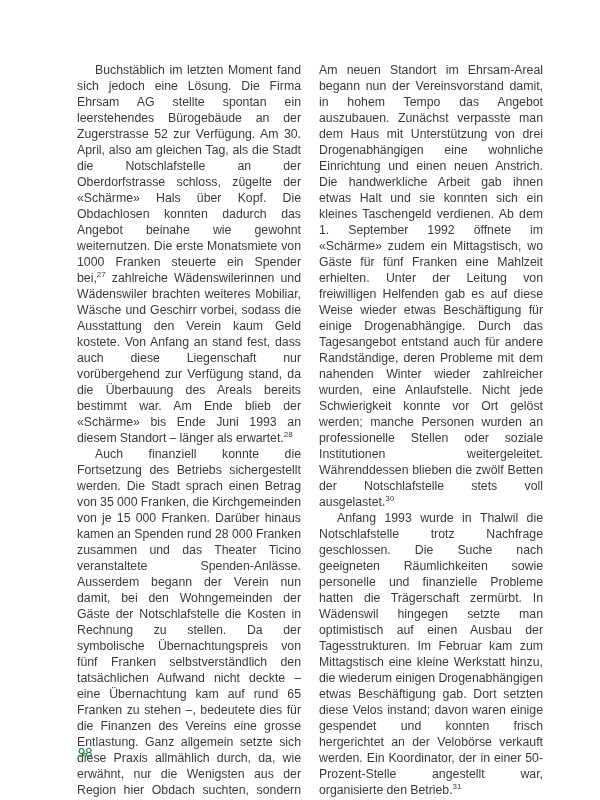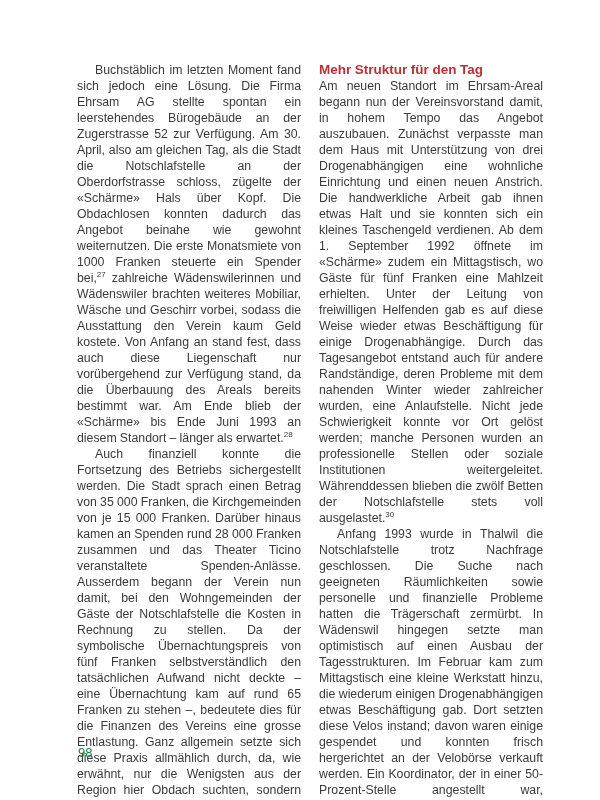--- a/index.html
+++ b/index.html
@@ -65,21 +65,20 @@
 </head>
 <body>
 
 <div class="page" style="background: rgb(255, 255, 255);">
   <div class="columns">
     <div class="col" id="left-col" style="color: rgb(58, 58, 58);">
         <p class="para indent">Buchstäblich im letzten Moment fand sich jedoch eine Lösung. Die Firma Ehrsam AG stellte spontan ein leerstehendes Bürogebäude an der Zugerstrasse 52 zur Verfügung. Am 30. April, also am gleichen Tag, als die Stadt die Notschlafstelle an der Oberdorfstrasse schloss, zügelte der «Schärme» Hals über Kopf. Die Obdachlosen konnten dadurch das Angebot beinahe wie gewohnt weiternutzen. Die erste Monatsmiete von 1000 Franken steuerte ein Spender bei,<sup class="fn">27</sup> zahlreiche Wädenswilerinnen und Wädenswiler brachten weiteres Mobiliar, Wäsche und Geschirr vorbei, sodass die Ausstattung den Verein kaum Geld kostete. Von Anfang an stand fest, dass auch diese Liegenschaft nur vorübergehend zur Verfügung stand, da die Überbauung des Areals bereits bestimmt war. Am Ende blieb der «Schärme» bis Ende Juni 1993 an diesem Standort – länger als erwartet.<sup class="fn">28</sup></p>
         <p class="para indent">Auch finanziell konnte die Fortsetzung des Betriebs sichergestellt werden. Die Stadt sprach einen Betrag von 35 000 Franken, die Kirchgemeinden von je 15 000 Franken. Darüber hinaus kamen an Spenden rund 28 000 Franken zusammen und das Theater Ticino veranstaltete Spenden-Anlässe. Ausserdem begann der Verein nun damit, bei den Wohngemeinden der Gäste der Notschlafstelle die Kosten in Rechnung zu stellen. Da der symbolische Übernachtungspreis von fünf Franken selbstverständlich den tatsächlichen Aufwand nicht deckte – eine Übernachtung kam auf rund 65 Franken zu stehen –, bedeutete dies für die Finanzen des Vereins eine grosse Entlastung. Ganz allgemein setzte sich diese Praxis allmählich durch, da, wie erwähnt, nur die Wenigsten aus der Region hier Obdach suchten, sondern die Anonymität an einem anderen Ort vorzogen.</p>
       </div>
     <div class="col" id="right-col" style="color: rgb(58, 58, 58);">
-      <p class="para heading" style="color: rgb(185, 48, 56);">Mehr Struktur für den Tag</p>
       <div id="right-col-paras">
           <p class="para">Am neuen Standort im Ehrsam-Areal begann nun der Vereinsvorstand damit, in hohem Tempo das Angebot auszubauen. Zunächst verpasste man dem Haus mit Unterstützung von drei Drogenabhängigen eine wohnliche Einrichtung und einen neuen Anstrich. Die handwerkliche Arbeit gab ihnen etwas Halt und sie konnten sich ein kleines Taschengeld verdienen. Ab dem 1. September 1992 öffnete im «Schärme» zudem ein Mittagstisch, wo Gäste für fünf Franken eine Mahlzeit erhielten. Unter der Leitung von freiwilligen Helfenden gab es auf diese Weise wieder etwas Beschäftigung für einige Drogenabhängige. Durch das Tagesangebot entstand auch für andere Randständige, deren Probleme mit dem nahenden Winter wieder zahlreicher wurden, eine Anlaufstelle. Nicht jede Schwierigkeit konnte vor Ort gelöst werden; manche Personen wurden an professionelle Stellen oder soziale Institutionen weitergeleitet. Währenddessen blieben die zwölf Betten der Notschlafstelle stets voll ausgelastet.<sup class="fn">30</sup></p>
           <p class="para indent">Anfang 1993 wurde in Thalwil die Notschlafstelle trotz Nachfrage geschlossen. Die Suche nach geeigneten Räumlichkeiten sowie personelle und finanzielle Probleme hatten die Trägerschaft zermürbt. In Wädenswil hingegen setzte man optimistisch auf einen Ausbau der Tagesstrukturen. Im Februar kam zum Mittagstisch eine kleine Werkstatt hinzu, die wiederum einigen Drogenabhängigen etwas Beschäftigung gab. Dort setzten diese Velos instand; davon waren einige gespendet und konnten frisch hergerichtet an der Velobörse verkauft werden. Ein Koordinator, der in einer 50-Prozent-Stelle angestellt war, organisierte den Betrieb.<sup class="fn">31</sup></p>
         </div>
     </div>
   </div>
   <div class="pagenum" style="color: #15803d;">98</div>
 </div>
 
 </body></html>

